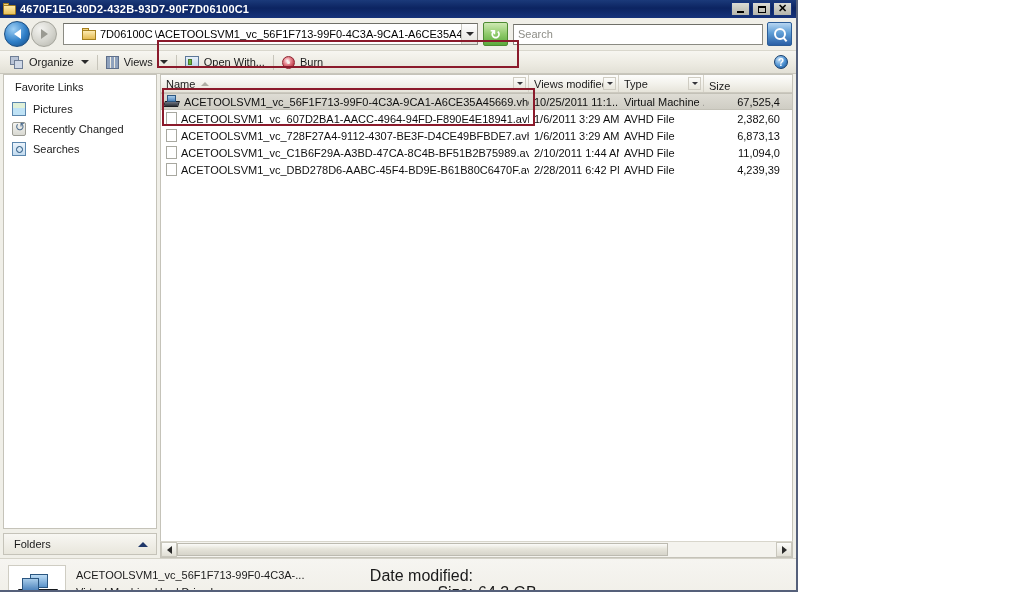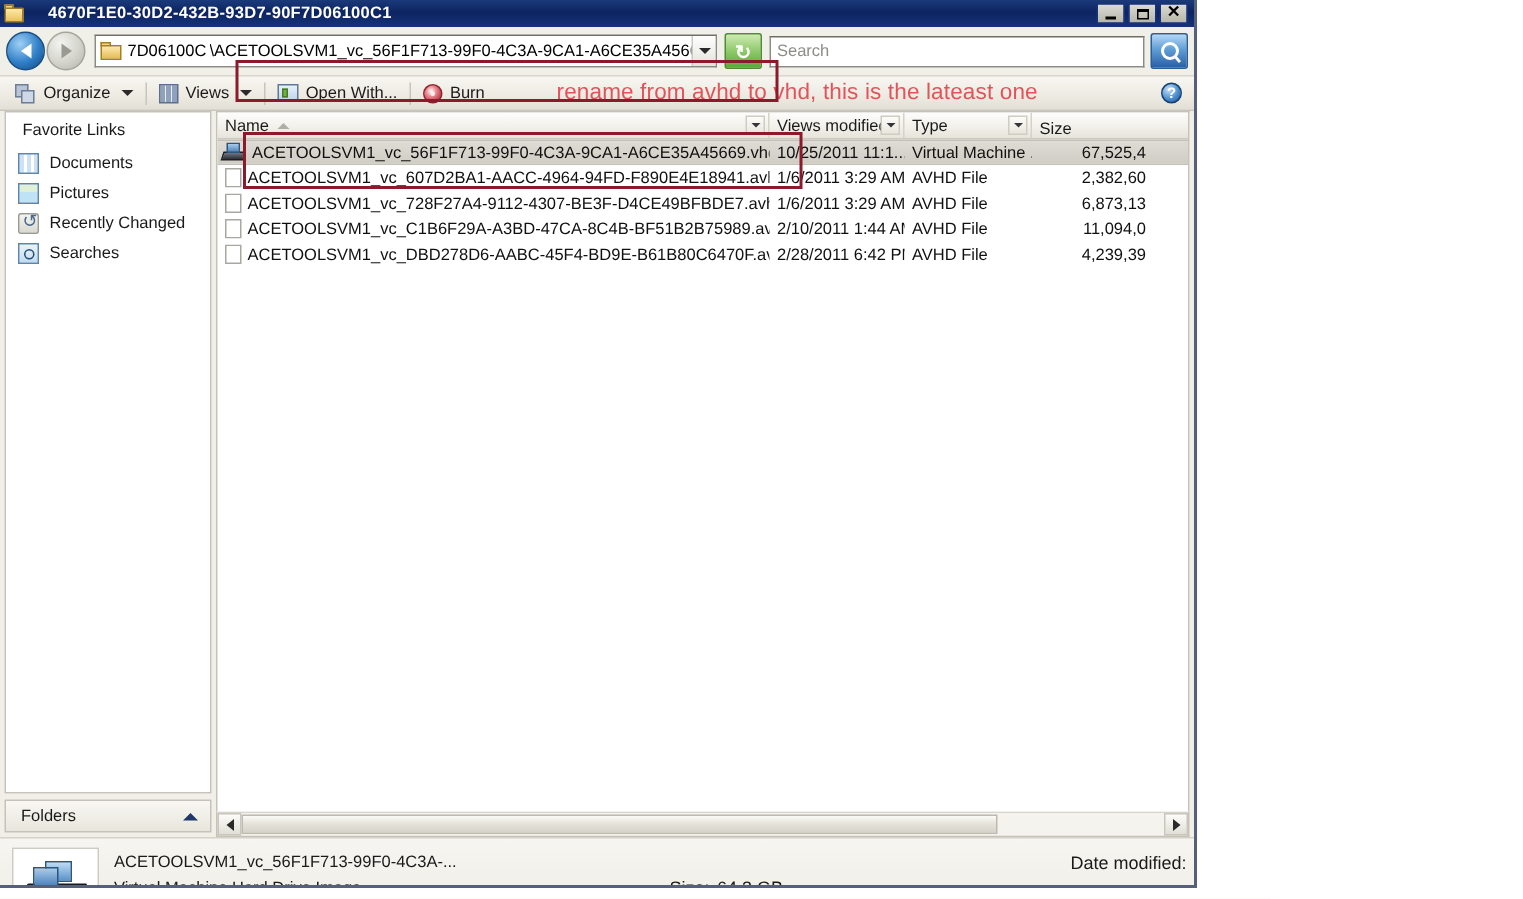--- a/index.html
+++ b/index.html
@@ -32,21 +32,20 @@
   }
 
   
   #title-bar {
     height: 18px;
     background: linear-gradient(to bottom, #1b3a7a 0%, #0c2461 45%, #16337a 100%);
     display: flex;
     align-items: center;
     padding: 0 2px 0 3px;
     box-sizing: border-box;
-    gap: 12px;
   }
   .title-folder-icon {
     width: 13px; height: 12px;
     margin-right: 4px;
     flex: none;
     position: relative;
   }
   .title-folder-icon .fbody {
     position: absolute; left: 0; top: 2px; width: 13px; height: 10px;
     background: linear-gradient(to bottom, #ffe9a8, #e8c25c);
@@ -126,21 +125,21 @@
   }
   #addr-box {
     flex: 1 1 auto;
     height: 22px;
     background: #ffffff;
     border: 1px solid #8b8b83;
     border-top-color: #6f6f68;
     box-sizing: border-box;
     display: flex;
     align-items: center;
-    padding-left: 3px;
+    padding-left: 18px;
     overflow: hidden;
     margin-right: 5px;
   }
   .addr-folder-icon {
     width: 14px; height: 12px; flex: none; margin-right: 4px; position: relative;
   }
   .addr-folder-icon .fbody {
     position: absolute; left: 0; top: 2px; width: 14px; height: 10px;
     background: linear-gradient(to bottom, #fdeab0, #e4bb52);
     border: 1px solid #a5801f; box-sizing: border-box;
@@ -299,21 +298,21 @@
   
   #win-body {
     display: flex;
     height: 484px;
     background: #f0efe8;
     box-sizing: border-box;
   }
 
   
   #sidebar {
-    width: 144px;
+    width: 160px;
     flex: none;
     display: flex;
     flex-direction: column;
     background: #f0efe8;
     padding: 0 3px 0 3px;
     box-sizing: border-box;
   }
   #fav-panel {
     flex: 1 1 auto;
     background: #ffffff;
@@ -595,21 +594,21 @@
     flex: 1 1 auto;
     min-width: 0;
     padding-top: 2px;
   }
   #details-left {
     width: 245px; flex: none;
   }
   #details-left div { font-size: 11px; color: #1a1a1a; line-height: 17px; white-space: nowrap; overflow: hidden;}
   #details-right { flex: 1 1 auto; min-width: 0; }
   #details-right .drow {
-    display: flex; font-size: 12px; color: #1a1a1a; line-height: 17px; white-space: nowrap; justify-content: flex-end;
+    display: flex; font-size: 16px; color: #1a1a1a; line-height: 17px; white-space: nowrap;
   }
   #details-right .dlabel { width: 152px; flex: none; text-align: right; padding-right: 5px;}
   #details-right .dvalue { flex: 1 1 auto; }
 </style>
 </head>
 <body>
 
 <div id="explorer-window">
 
   <div id="title-bar">
@@ -685,33 +684,28 @@
       <span class="ico-openwith"></span>
       <span>Open With...</span>
     </div>
     <span class="tb-sep"></span>
     <div class="tb-item">
       <span class="ico-burn"></span>
       <span>Burn</span>
     </div>
 
     <div id="help-icon">?</div>
-    <div id="annotation-note">rename from avhd to vhd, this is the lateast one</div>
   </div>
 
   <div id="win-body">
 
     <div id="sidebar">
       <div id="fav-panel">
         <div id="fav-title">Favorite Links</div>
 
-        <div class="fav-item">
-          <span class="fav-icon ico-doc"></span>
-          <span>Documents</span>
-        </div>
         <div class="fav-item">
           <span class="fav-icon ico-pic"></span>
           <span>Pictures</span>
         </div>
         <div class="fav-item">
           <span class="fav-icon ico-recent"></span>
           <span>Recently Changed</span>
         </div>
         <div class="fav-item">
           <span class="fav-icon ico-search"></span>

